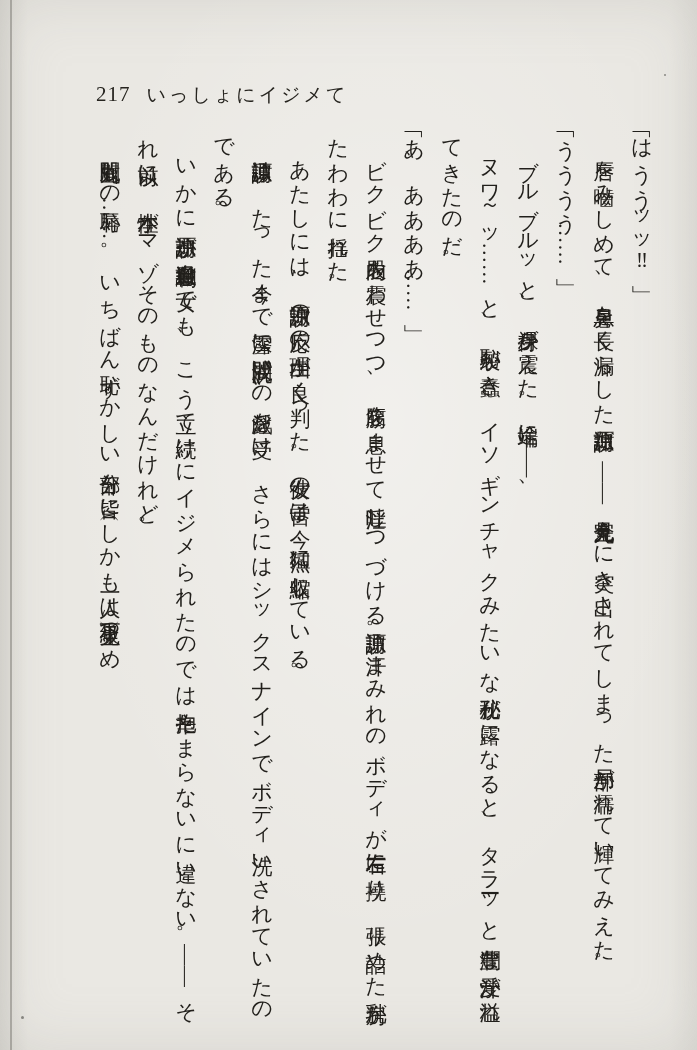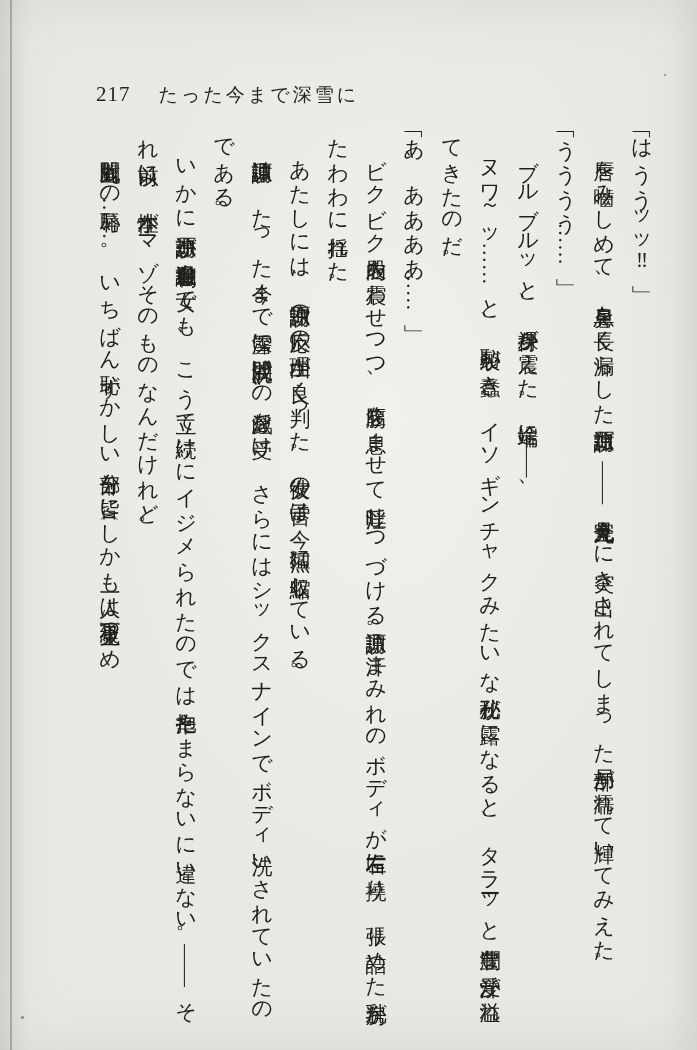--- a/index.html
+++ b/index.html
@@ -44,21 +44,21 @@
     position: absolute;
     top: 82px;
     left: 96px;
     color: #26241f;
     letter-spacing: 3px;
     white-space: nowrap;
   }
   .running-head .folio {
     font-size: 21px;
     letter-spacing: 1px;
-    margin-right: 28px;
+    margin-right: 16px;
   }
   .running-head .title {
     font-size: 19px;
   }
 
   .text-block {
     position: absolute;
     top: 124px;
     right: 36px;
     height: 888px;
@@ -81,21 +81,21 @@
 </head>
 <body>
 
 <div class="scan-page">
 
   <div class="gutter-line"></div>
   <div class="speck s1"></div>
   <div class="speck s2"></div>
 
   <div class="running-head">
-    <span class="folio">217</span><span class="title">たった今まで深雪に</span>
+    <span class="folio">217</span><span class="title">いっしょにイジメて</span>
   </div>
 
   <div class="text-block">
     <p>「はううッッ‼」</p>
     <p class="indent">唇を嚙みしめて、鼻息を長く漏らした諏訪原だ。――完全丸見えに突き出されてしまった局部が濡れて輝いてみえた。</p>
     <p>「うううう……」</p>
     <p class="indent">ブルブルッと、裸身が震えた。途端に――、</p>
     <p class="indent">ヌワ～ッ……と、恥裂が蠢き、イソギンチャクみたいな秘孔が露になると、タラーッと豊潤な愛汁が溢れてきたのだ。</p>
     <p>「あ、ああああ……」</p>
     <p class="indent">ビクビク内股を震わせつつ、腹筋を息ませて吐淫しつづける諏訪原。汗まみれのボディが左右に撓り、張り詰めた乳房がたわわに揺れた。</p>

